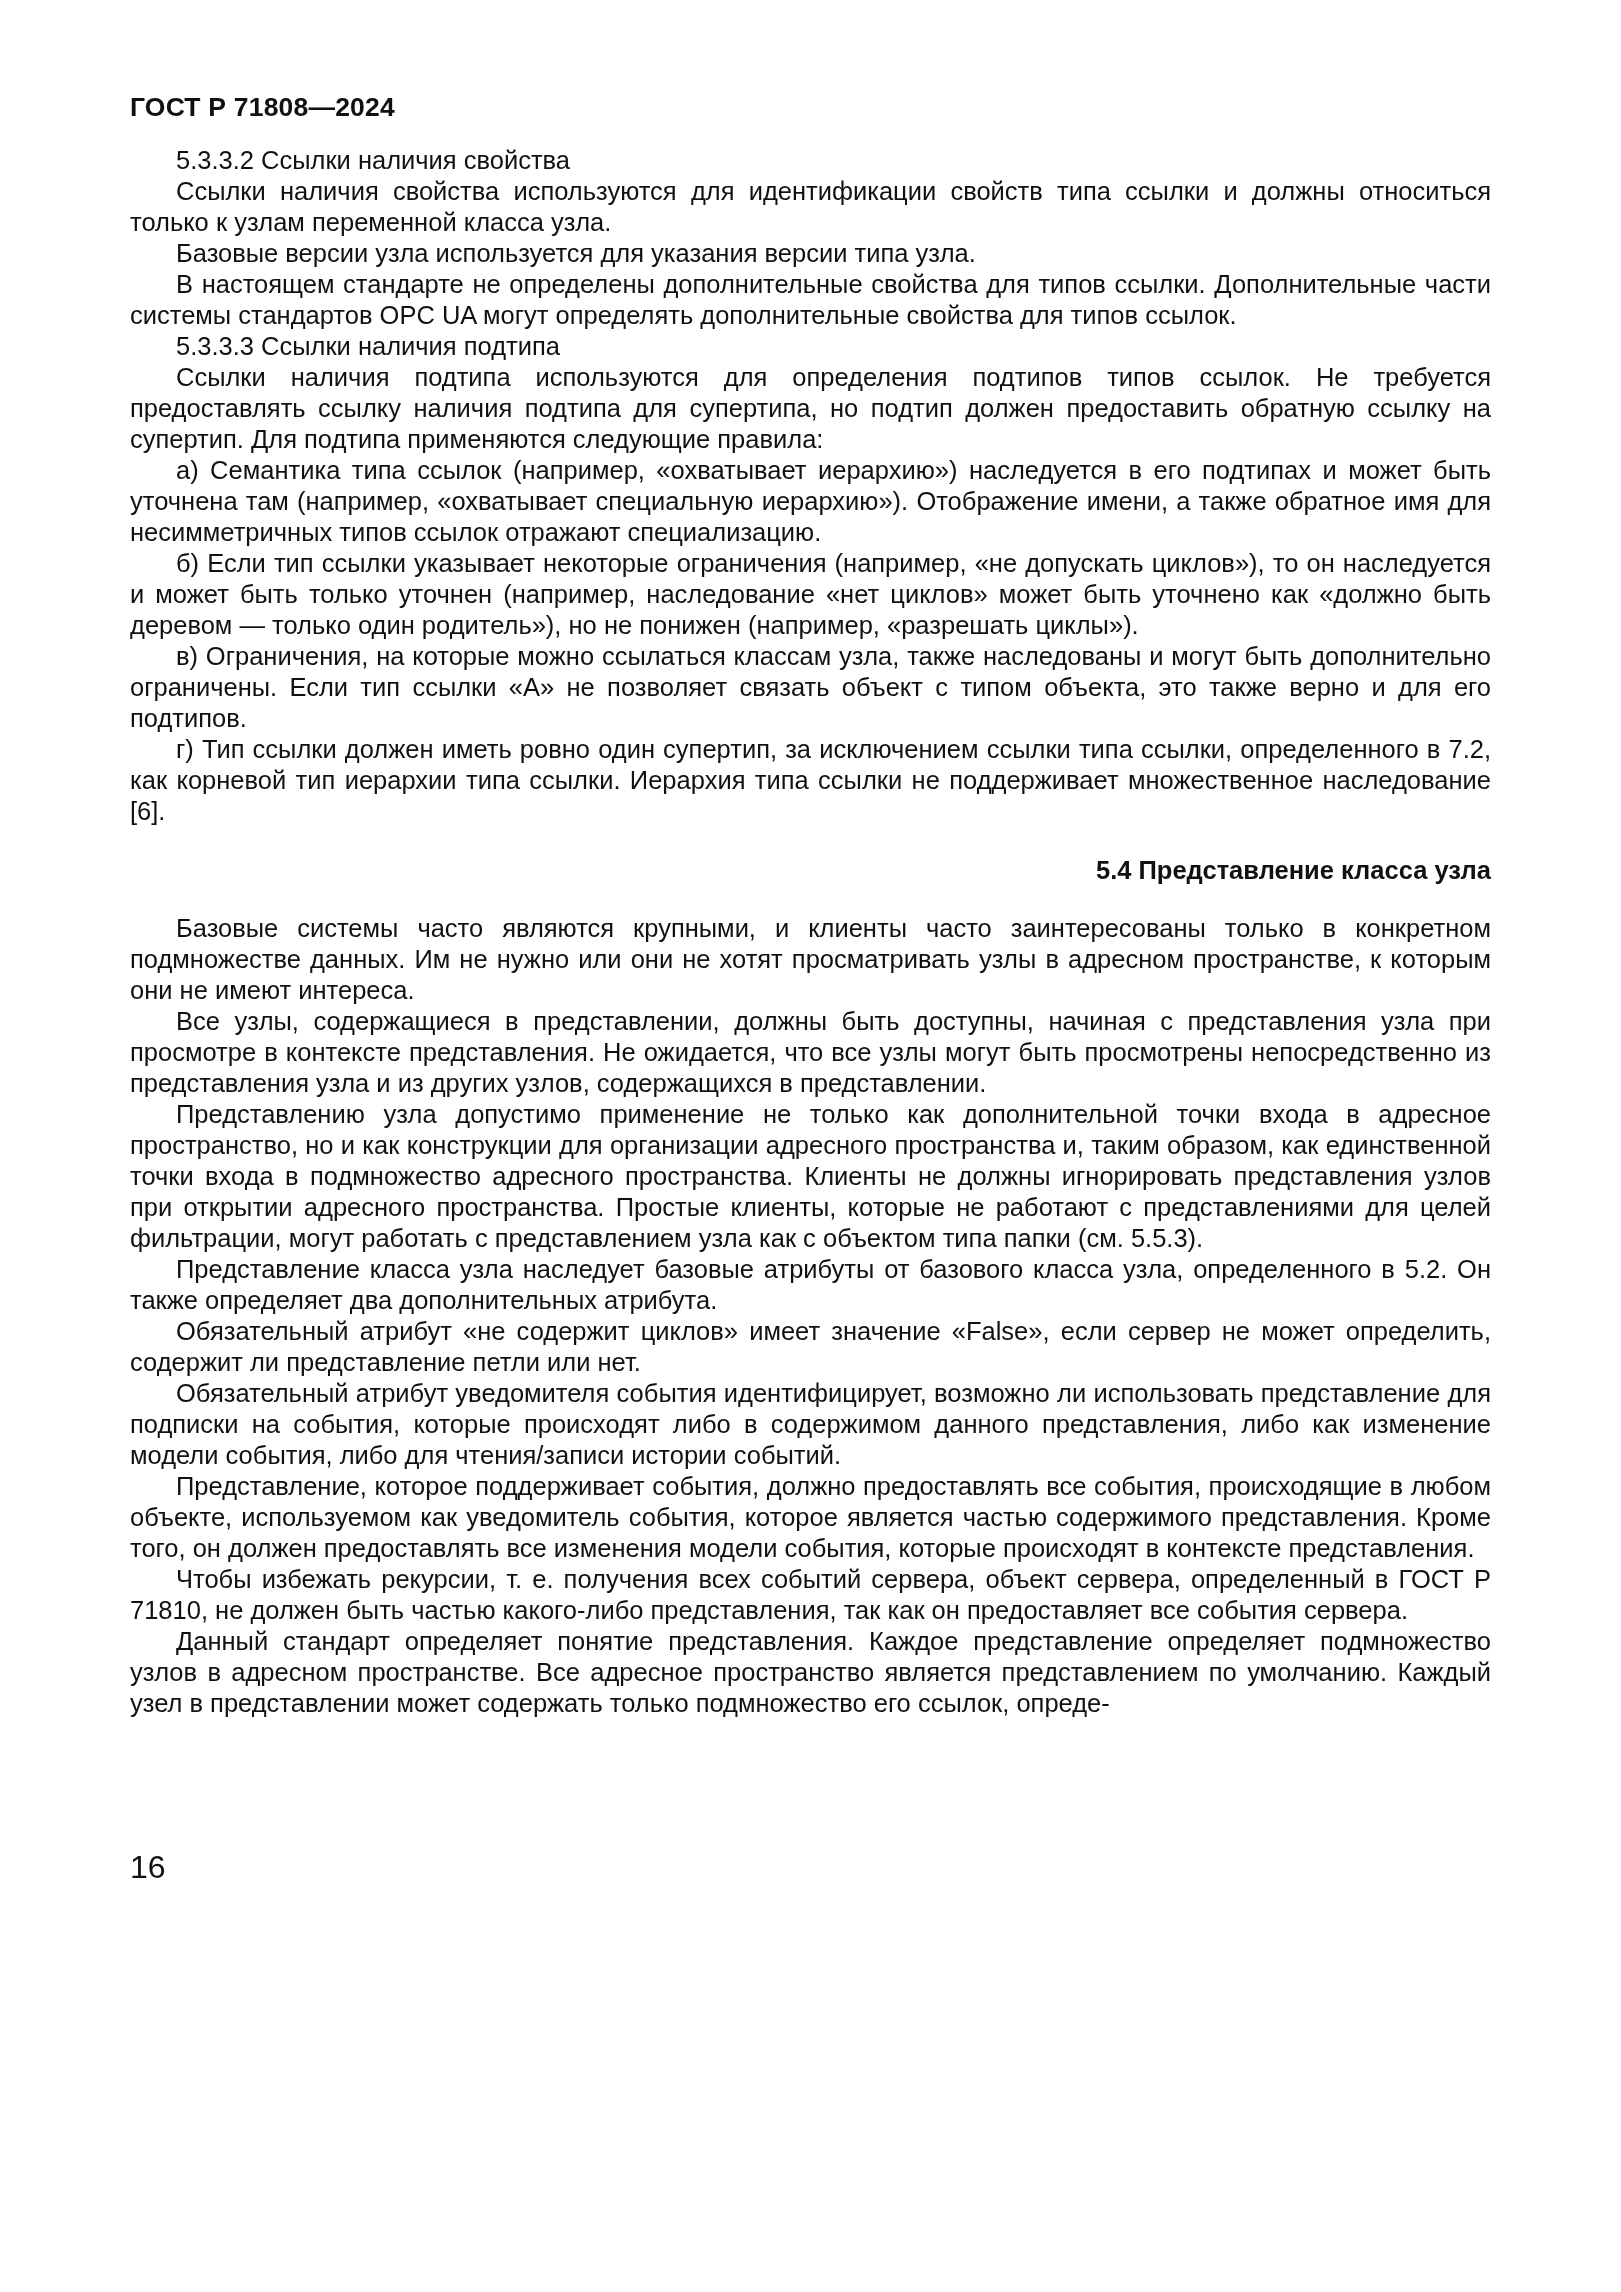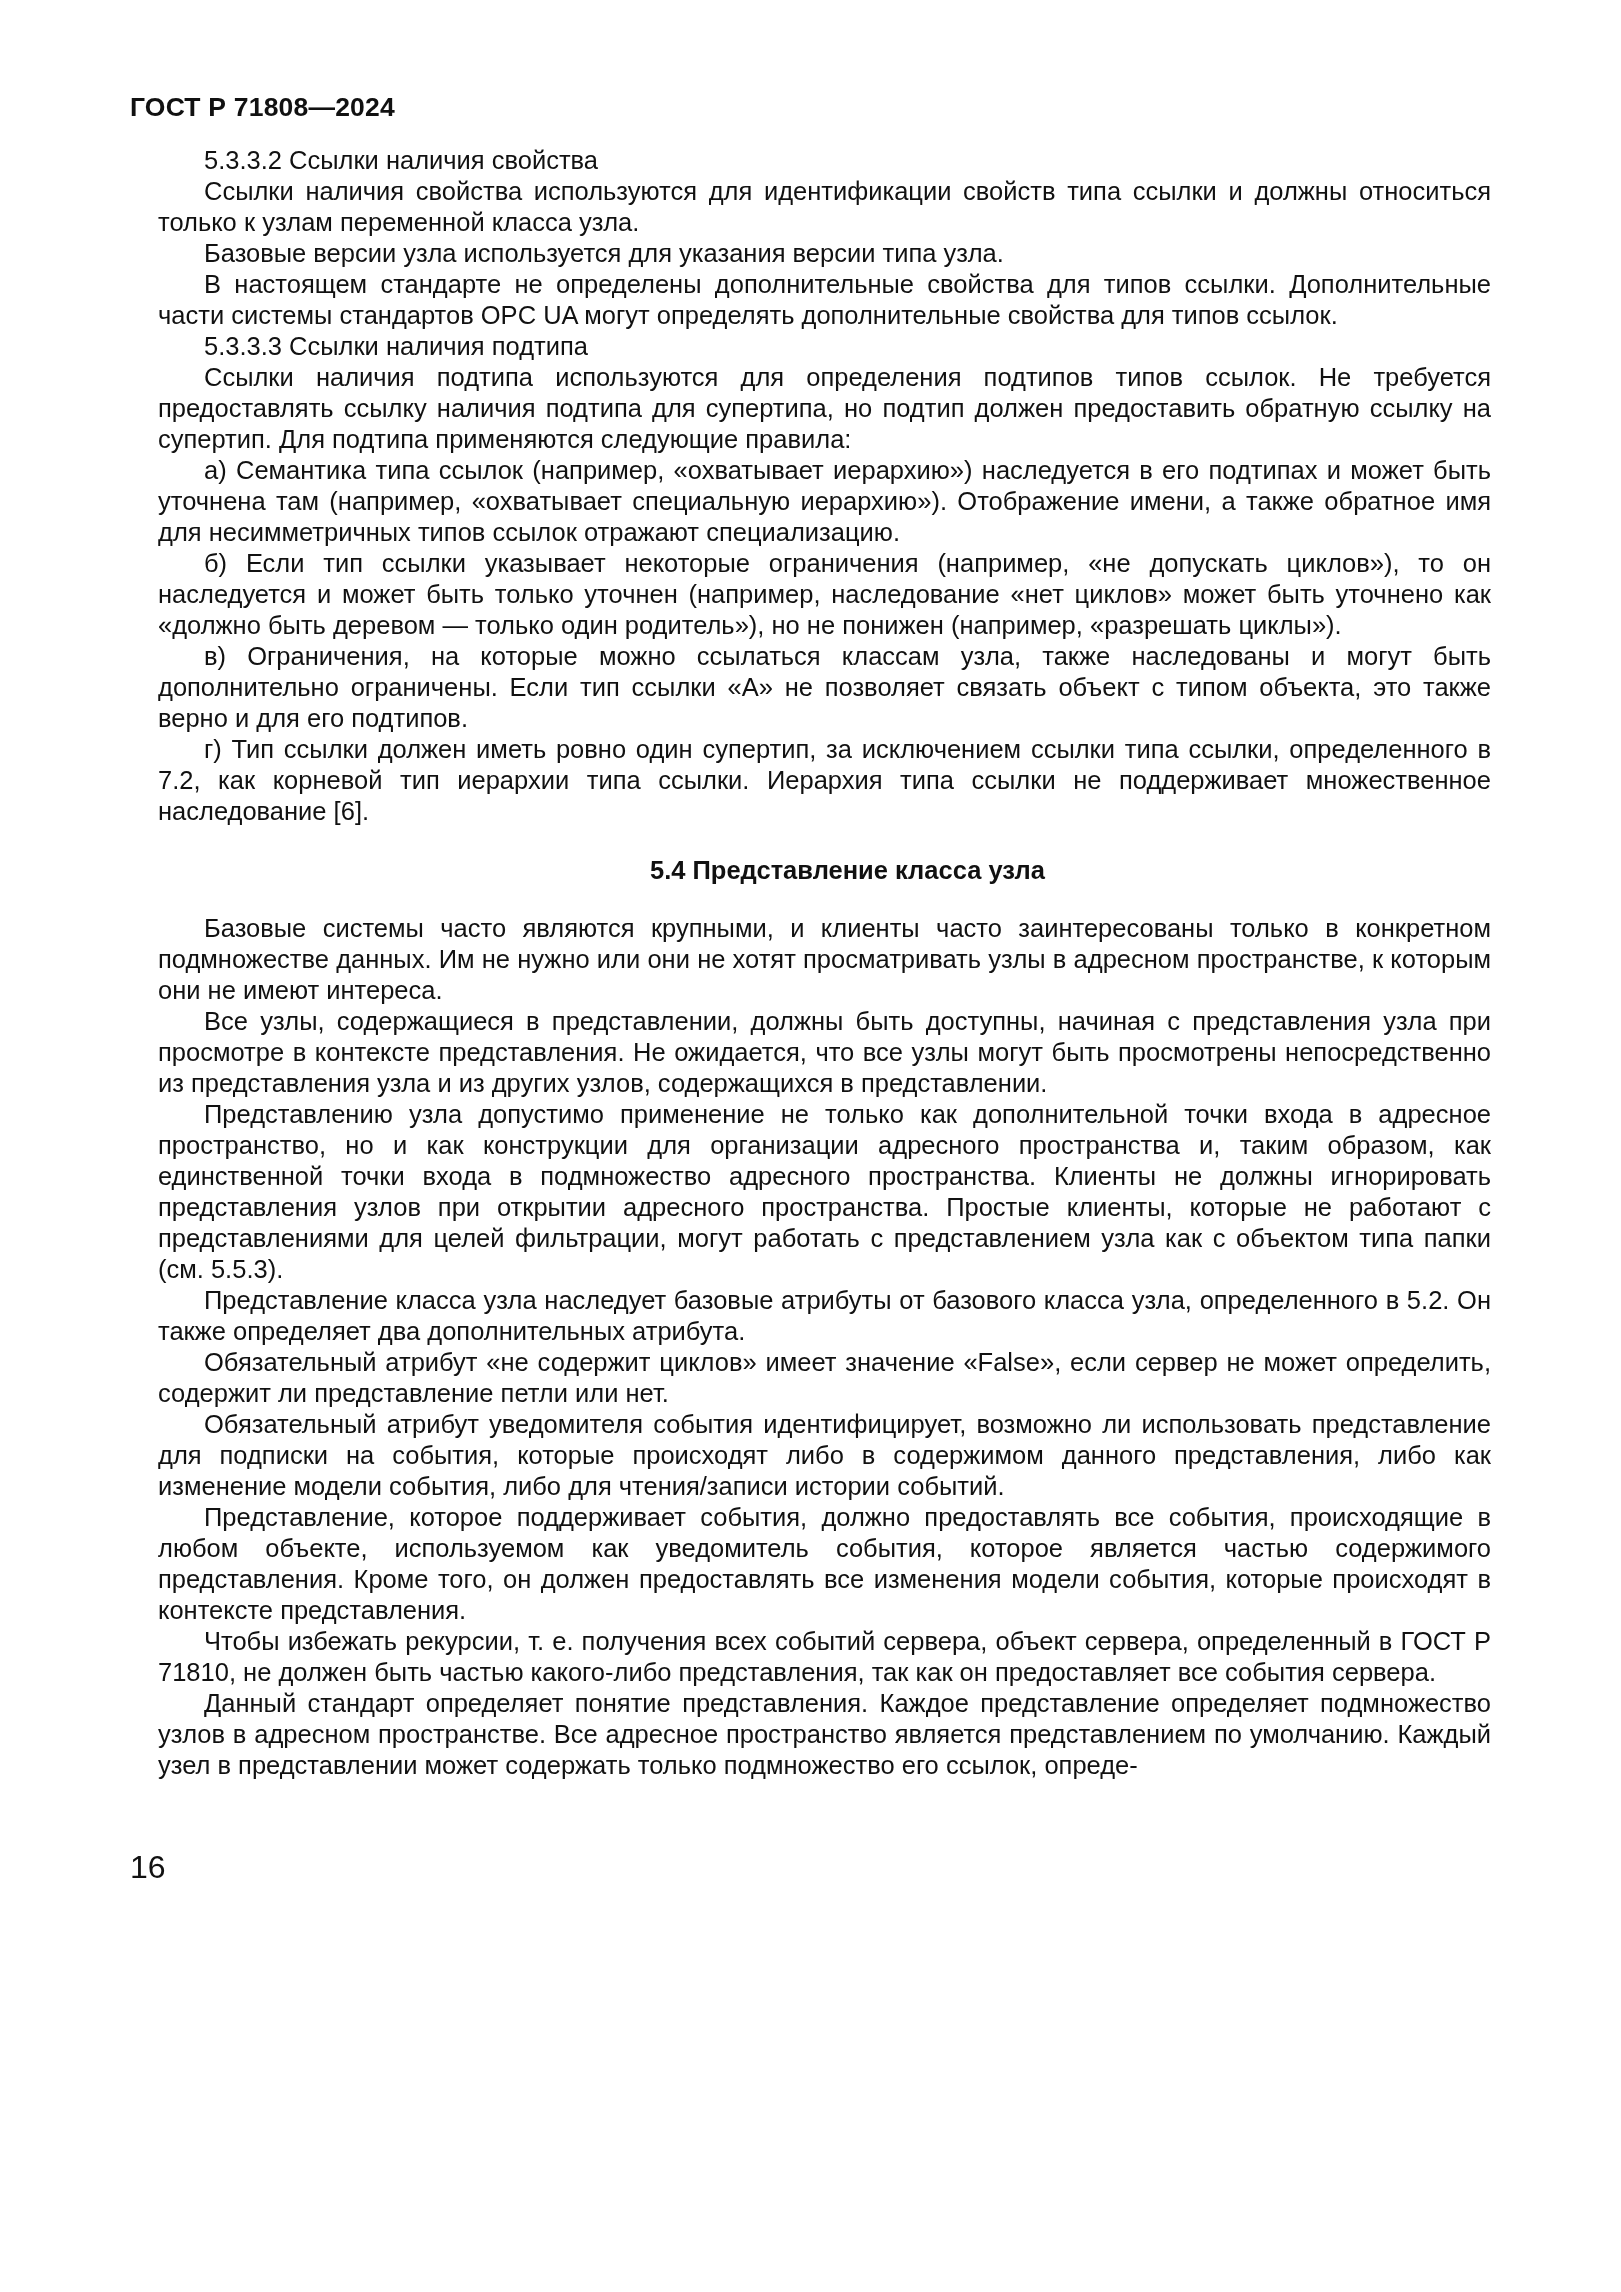--- a/index.html
+++ b/index.html
@@ -28,33 +28,32 @@
     letter-spacing: 0.2px;
     white-space: nowrap;
   }
   .doc-body {
     position: absolute;
     left: 130px;
     right: 130px;
     top: 145px;
     text-align: justify;
     hyphens: auto;
-    margin-left: 28px;
   }
   .doc-body p {
     margin: 0;
     padding: 0;
     text-indent: 46px;
   }
   .doc-body p.heading {
     text-align: left;
   }
   .doc-body p.heading-bold {
     font-weight: bold;
-    text-align: center;
+    text-align: right;
     margin-top: 28px;
     margin-bottom: 26.5px;
   }
   .page-number {
     position: absolute;
     left: 130px;
     top: 1852px;
     font-size: 32px;
   }
 </style>

